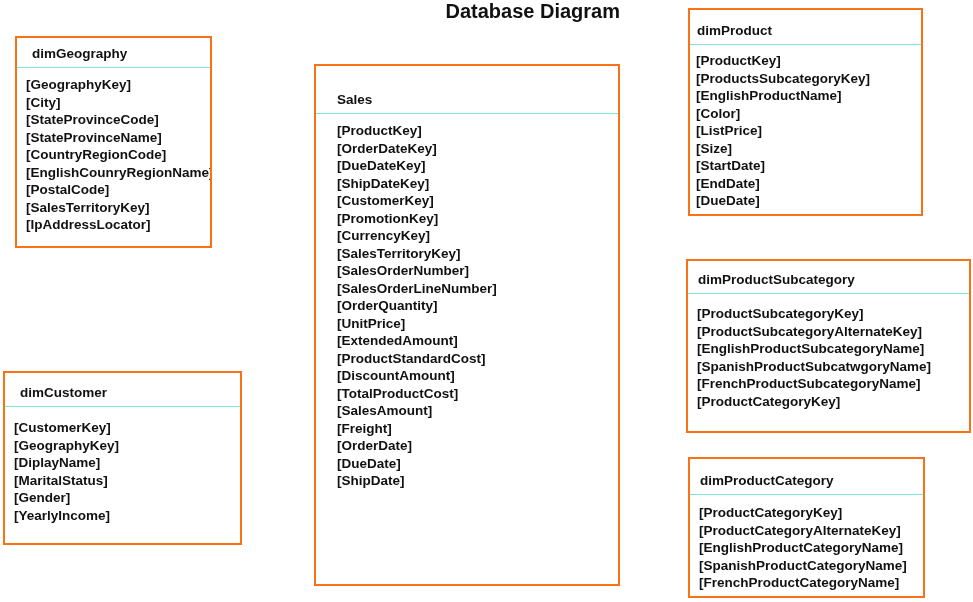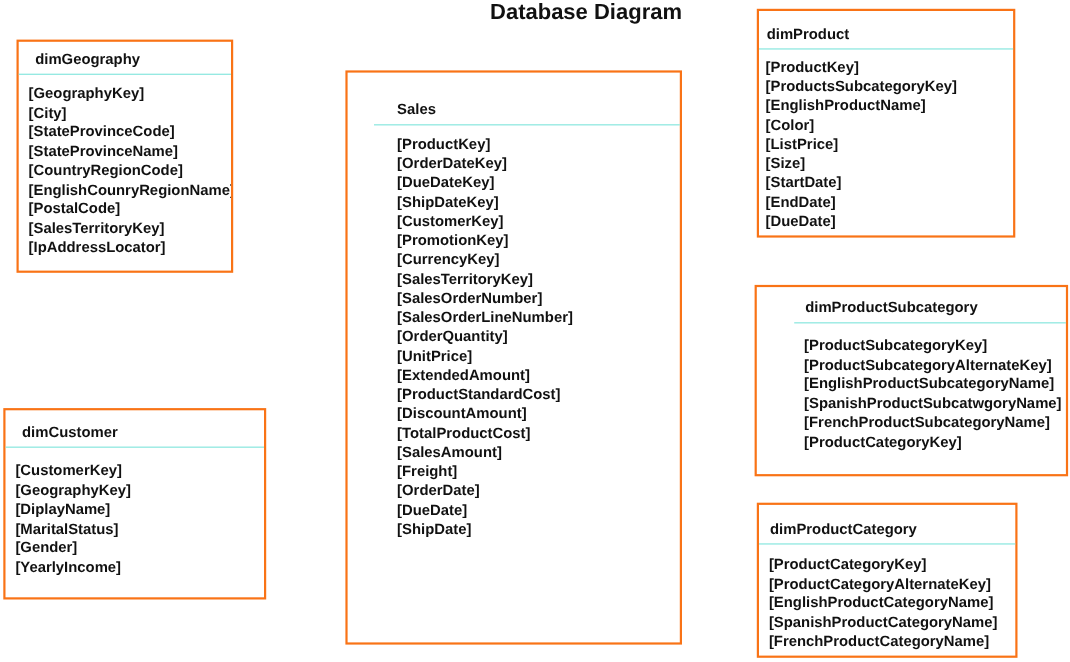--- a/index.html
+++ b/index.html
@@ -96,21 +96,21 @@
     <div class="flds">
         <div class="field">[CustomerKey]</div>
         <div class="field">[GeographyKey]</div>
         <div class="field">[DiplayName]</div>
         <div class="field">[MaritalStatus]</div>
         <div class="field">[Gender]</div>
         <div class="field">[YearlyIncome]</div>
       </div>
   </div>
 
-  <div class="tbl tbl-sales" style="left:314px; top:64px; width:306px; height:522px;padding-left:24px;">
+  <div class="tbl tbl-sales" style="left:314px; top:64px; width:306px; height:522px;">
     <div class="hdr" style="height:48px">
       <span>Sales</span>
     </div>
     <div class="flds">
         <div class="field">[ProductKey]</div>
         <div class="field">[OrderDateKey]</div>
         <div class="field">[DueDateKey]</div>
         <div class="field">[ShipDateKey]</div>
         <div class="field">[CustomerKey]</div>
         <div class="field">[PromotionKey]</div>
@@ -142,21 +142,21 @@
         <div class="field">[EnglishProductName]</div>
         <div class="field">[Color]</div>
         <div class="field">[ListPrice]</div>
         <div class="field">[Size]</div>
         <div class="field">[StartDate]</div>
         <div class="field">[EndDate]</div>
         <div class="field">[DueDate]</div>
       </div>
   </div>
 
-  <div class="tbl tbl-subcat" style="left:686px; top:259px; width:285px; height:174px;padding-left:34px;">
+  <div class="tbl tbl-subcat" style="left:686px; top:259px; width:285px; height:174px;">
     <div class="hdr" style="height:33px">
       <span>dimProductSubcategory</span>
     </div>
     <div class="flds">
         <div class="field">[ProductSubcategoryKey]</div>
         <div class="field">[ProductSubcategoryAlternateKey]</div>
         <div class="field">[EnglishProductSubcategoryName]</div>
         <div class="field">[SpanishProductSubcatwgoryName]</div>
         <div class="field">[FrenchProductSubcategoryName]</div>
         <div class="field">[ProductCategoryKey]</div>

